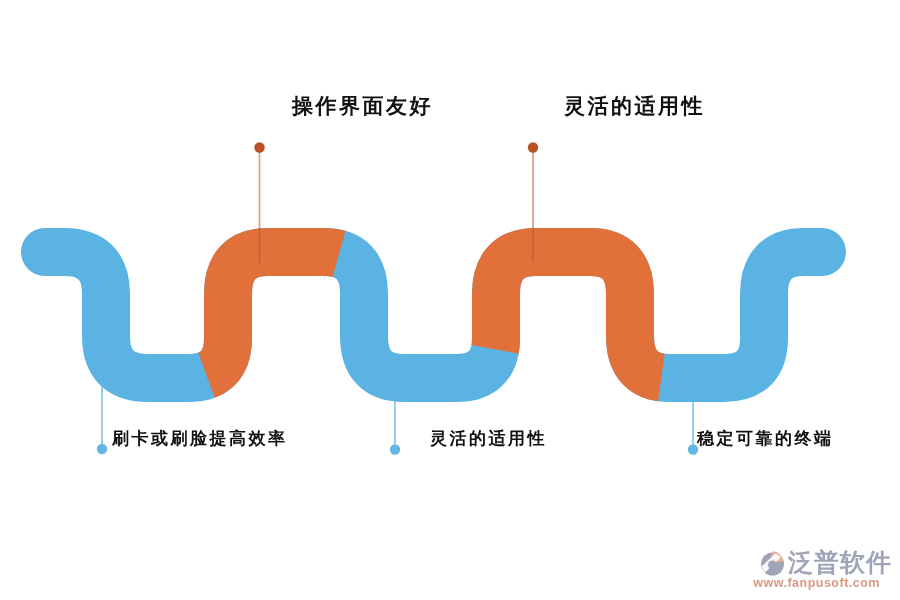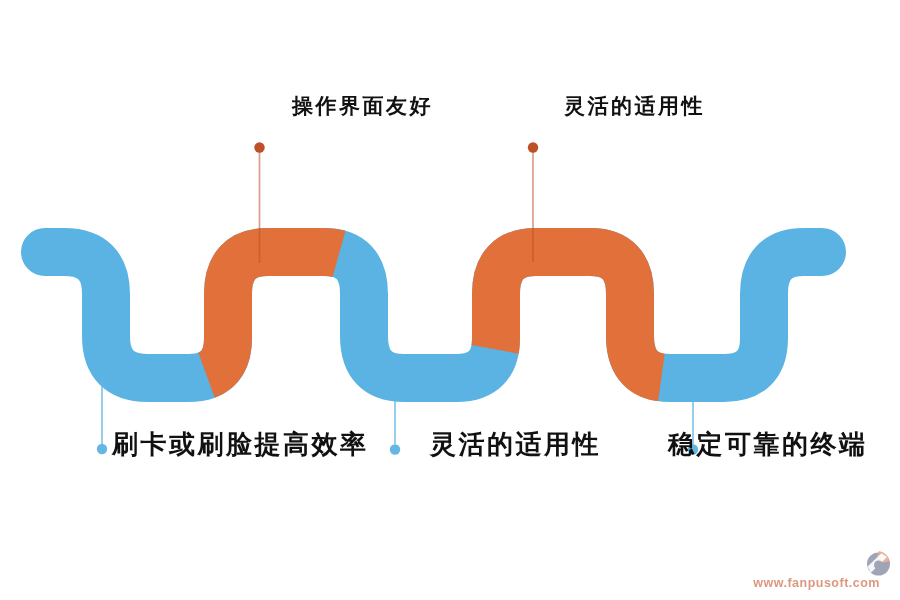--- a/index.html
+++ b/index.html
@@ -8,21 +8,21 @@
     background:#ffffff;
     font-family:"Liberation Sans","DejaVu Sans",sans-serif;
   }
   .stage{position:absolute;inset:0;width:900px;height:428px;}
   svg.wave-layer{position:absolute;left:0;top:0;}
   .feature-label{
     position:absolute;
     font-weight:bold;color:#111111;white-space:nowrap;
   }
   .feature-label.top{font-size:21px;letter-spacing:2.5px;}
-  .feature-label.bottom{font-size:26px;letter-spacing:2.5px;}
+  .feature-label.bottom{font-size:17px;letter-spacing:2.5px;}
   .logo{
     position:absolute;right:8px;top:548px;
     display:flex;flex-direction:column;align-items:flex-end;
     opacity:.88;
   }
   .logo-row{display:flex;align-items:center;gap:2px;}
   .logo-brand{
     font-size:25px;font-weight:bold;color:#9298AE;letter-spacing:1px;
     line-height:1.1;
   }
@@ -65,27 +65,28 @@
     <circle cx="102" cy="449" r="5.2" fill="#66B6E3"></circle>
     <circle cx="395" cy="449.5" r="5.2" fill="#66B6E3"></circle>
     <circle cx="693" cy="449.5" r="5.2" fill="#66B6E3"></circle>
   </svg>
 
   <div class="feature-label top" style="left:292px;top:92px;">操作界面友好</div>
   <div class="feature-label top" style="left:564px;top:92px;">灵活的适用性</div>
 
   <div class="feature-label bottom" style="left:112px;top:427px;">刷卡或刷脸提高效率</div>
   <div class="feature-label bottom" style="left:430px;top:427px;">灵活的适用性</div>
-  <div class="feature-label bottom" style="left:668px;top:427px;">稳定可靠的终端</div>
+  <div class="feature-label bottom" style="left:697px;top:427px;">稳定可靠的终端</div>
 
   <div class="logo">
     <div class="logo-row">
       <svg width="26" height="30" viewBox="0 0 26 30">
         <circle cx="12.5" cy="16" r="11.5" fill="#9298AE"></circle>
         <path d="M13 3 a 13 13 0 0 1 10.5 10 l -6.5 1.8 a 7 7 0 0 0 -6 -5.6 z" fill="#E5A48E"></path>
         <path d="M20 8 L6 26 L2 20 L14 5 Z" fill="#ffffff" opacity="0.9" transform="rotate(8 13 16)"></path>
         <circle cx="12.5" cy="17" r="4.5" fill="#9298AE"></circle>
       </svg>
+      <span class="logo-brand">泛普软件</span>
     </div>
     <div class="logo-url">www.fanpusoft.com</div>
   </div>
 
 </div>
 
 </body></html>

